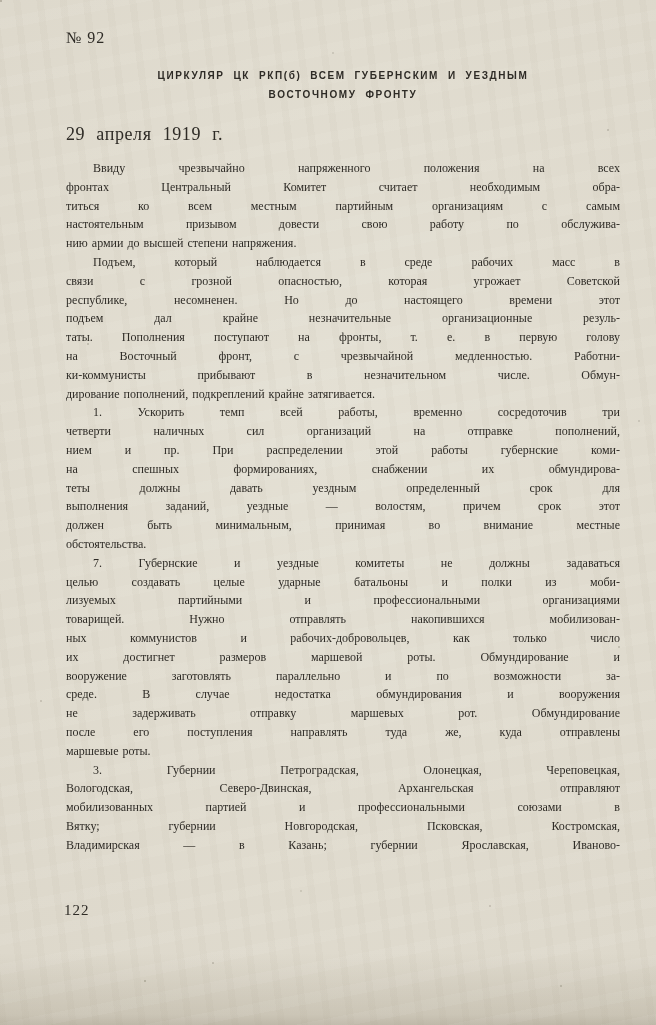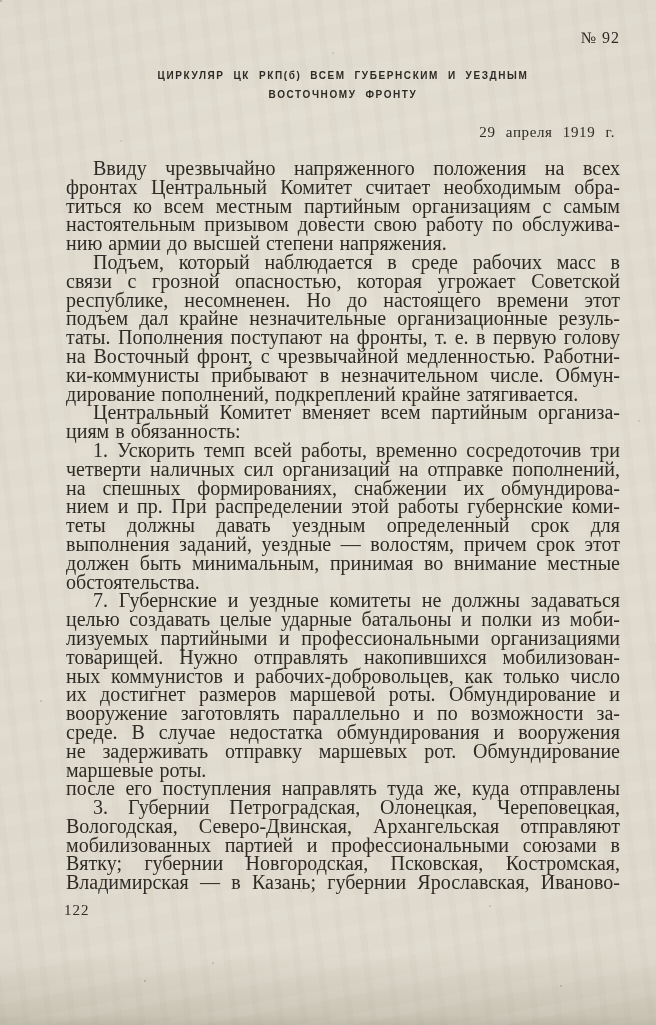--- a/index.html
+++ b/index.html
@@ -31,36 +31,36 @@
     box-shadow:
       87px 343px 0 rgba(95,88,72,0.30), 607px 129px 0 rgba(95,88,72,0.28),
       332px 52px  0 rgba(95,88,72,0.22), 144px 980px 0 rgba(95,88,72,0.35),
       489px 905px 0 rgba(95,88,72,0.25), 618px 646px 0 rgba(95,88,72,0.30),
       40px 700px  0 rgba(95,88,72,0.25), 560px 985px 0 rgba(95,88,72,0.30),
       212px 962px 0 rgba(95,88,72,0.28), 638px 420px 0 rgba(95,88,72,0.22),
       300px 890px 0 rgba(95,88,72,0.20), 120px 140px 0 rgba(95,88,72,0.18);
   }
   .issue-number{
     position:absolute;top:29px;left:66px;width:554px;
-    text-align:right;font-size:16px;letter-spacing:1px;
+    text-align:left;font-size:16px;letter-spacing:1px;
   }
   .doc-title{
     position:absolute;top:66px;left:56px;width:574px;
     text-align:center;
     font-family:"Liberation Sans","DejaVu Sans",sans-serif;
     font-weight:bold;font-size:10px;line-height:19px;
     letter-spacing:1.6px;word-spacing:0.45em;
   }
   .doc-date{
     position:absolute;top:124px;left:66px;width:549px;
-    text-align:right;font-size:15px;letter-spacing:0.6px;word-spacing:6px;
+    font-size:18px;letter-spacing:0.6px;word-spacing:6px;
   }
   .doc-body{
     position:absolute;top:159px;left:66px;width:554px;
-    font-size:20px;line-height:18.8px;
+    font-size:12px;line-height:18.8px;
   }
   .para{margin:0;}
   .para .line{
     text-align:justify;text-align-last:justify;
     white-space:normal;word-spacing:1px;
   }
   .para .line.first{text-indent:27px;}
   .para .line.endline{text-align-last:left;}
   .folio{
     position:absolute;top:902px;left:64px;
@@ -93,45 +93,41 @@
         <div class="line first">Подъем, который наблюдается в среде рабочих масс в</div>
         <div class="line">связи с грозной опасностью, которая угрожает Советской</div>
         <div class="line">республике, несомненен. Но до настоящего времени этот</div>
         <div class="line">подъем дал крайне незначительные организационные резуль-</div>
         <div class="line">таты. Пополнения поступают на фронты, т. е. в первую голову</div>
         <div class="line">на Восточный фронт, с чрезвычайной медленностью. Работни-</div>
         <div class="line">ки-коммунисты прибывают в незначительном числе. Обмун-</div>
         <div class="line endline">дирование пополнений, подкреплений крайне затягивается.</div>
       </div>
       <div class="para">
-        <div class="line first">Центральный Комитет вменяет всем партийным организа-</div>
-        <div class="line endline">циям в обязанность:</div>
-      </div>
-      <div class="para">
         <div class="line first">1. Ускорить темп всей работы, временно сосредоточив три</div>
         <div class="line">четверти наличных сил организаций на отправке пополнений,</div>
+        <div class="line">нием и пр. При распределении этой работы губернские коми-</div>
         <div class="line">на спешных формированиях, снабжении их обмундирова-</div>
-        <div class="line">нием и пр. При распределении этой работы губернские коми-</div>
         <div class="line">теты должны давать уездным определенный срок для</div>
         <div class="line">выполнения заданий, уездные — волостям, причем срок этот</div>
         <div class="line">должен быть минимальным, принимая во внимание местные</div>
         <div class="line endline">обстоятельства.</div>
       </div>
       <div class="para">
         <div class="line first">7. Губернские и уездные комитеты не должны задаваться</div>
         <div class="line">целью создавать целые ударные батальоны и полки из моби-</div>
         <div class="line">лизуемых партийными и профессиональными организациями</div>
         <div class="line">товарищей. Нужно отправлять накопившихся мобилизован-</div>
         <div class="line">ных коммунистов и рабочих-добровольцев, как только число</div>
         <div class="line">их достигнет размеров маршевой роты. Обмундирование и</div>
         <div class="line">вооружение заготовлять параллельно и по возможности за-</div>
         <div class="line">среде. В случае недостатка обмундирования и вооружения</div>
         <div class="line">не задерживать отправку маршевых рот. Обмундирование</div>
+        <div class="line">после его поступления направлять туда же, куда отправлены</div>
         <div class="line endline">маршевые роты.</div>
-        <div class="line">после его поступления направлять туда же, куда отправлены</div>
       </div>
       <div class="para">
         <div class="line first">3. Губернии Петроградская, Олонецкая, Череповецкая,</div>
         <div class="line">Вологодская, Северо-Двинская, Архангельская отправляют</div>
         <div class="line">мобилизованных партией и профессиональными союзами в</div>
         <div class="line">Вятку; губернии Новгородская, Псковская, Костромская,</div>
         <div class="line">Владимирская — в Казань; губернии Ярославская, Иваново-</div>
       </div>
     </div>
 

